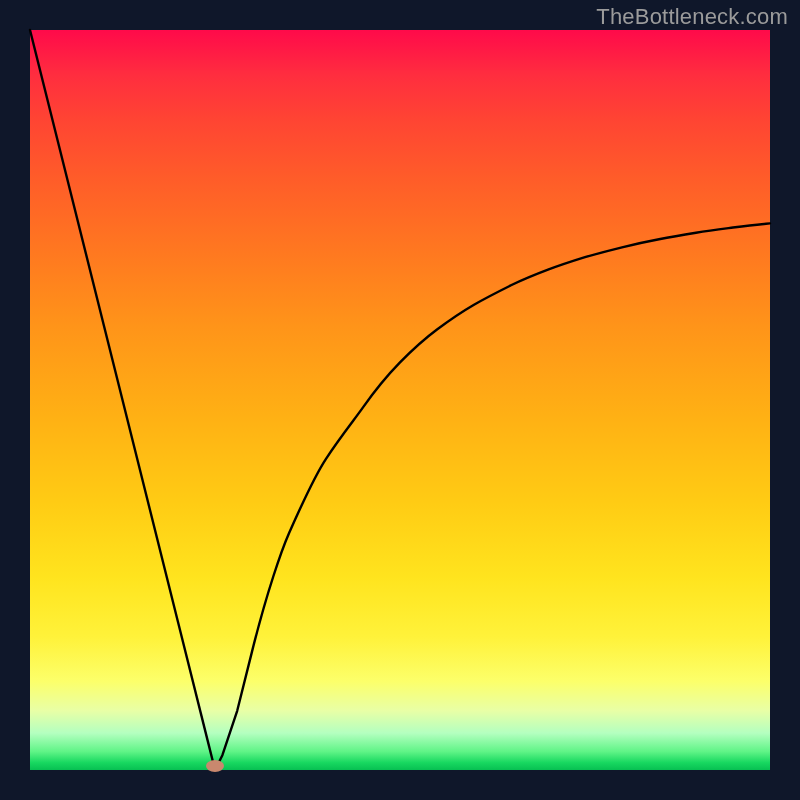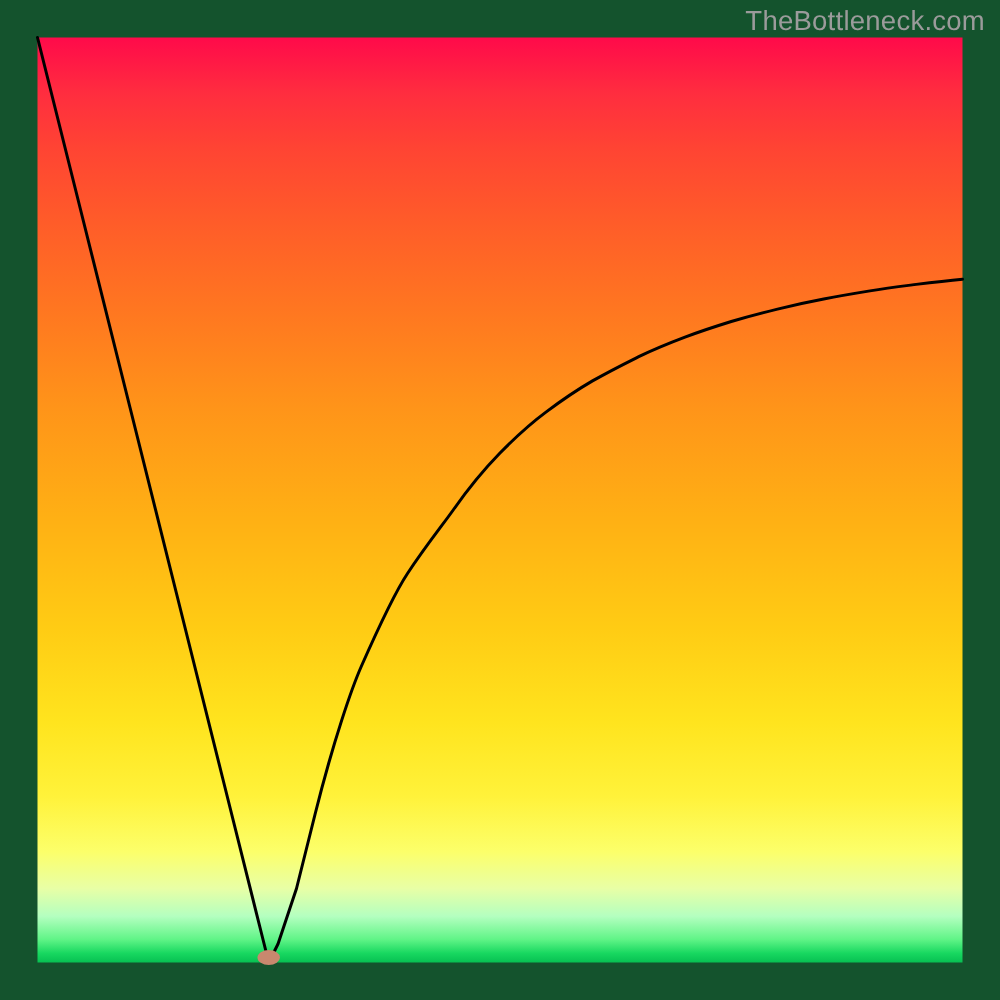--- a/index.html
+++ b/index.html
@@ -8,21 +8,21 @@
     width: 800px;
     height: 800px;
     overflow: hidden;
     background: #000;
     font-family: Arial, Helvetica, sans-serif;
   }
   .frame {
     position: relative;
     width: 800px;
     height: 800px;
-    background: #14532d;
+    background: #0f172a;
   }
   .plot-area {
     position: absolute;
     left: 30px;
     top: 30px;
     width: 740px;
     height: 740px;
     background: linear-gradient(to bottom,
       #ff0a4a 0%,
       #ff2d3f 6%,

